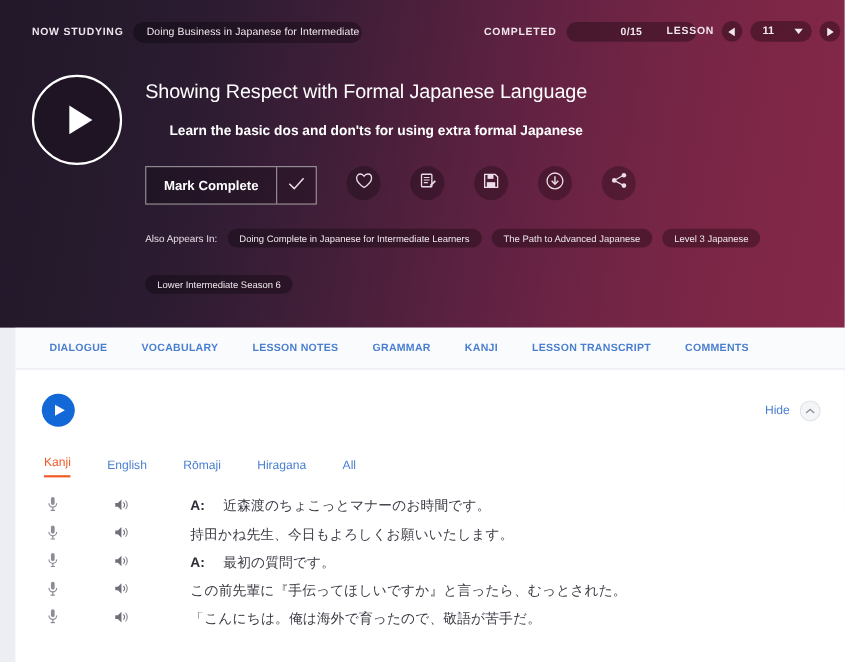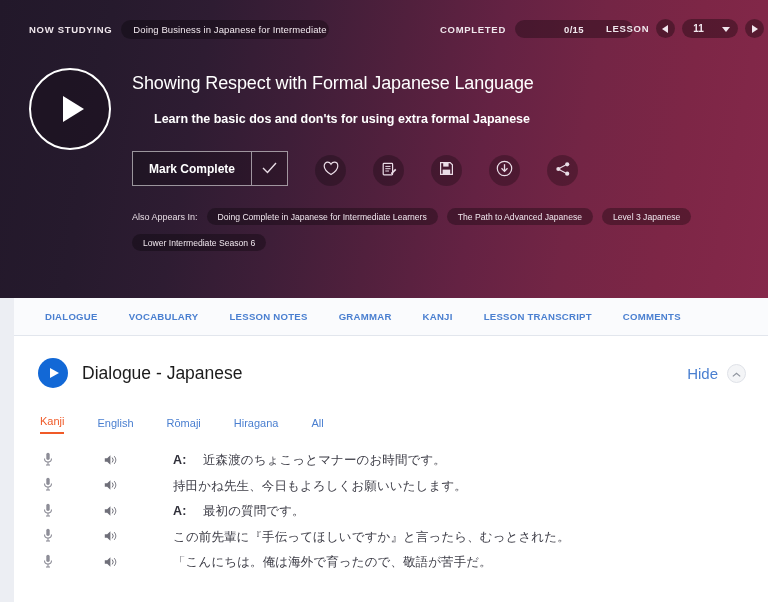--- a/index.html
+++ b/index.html
@@ -171,21 +171,21 @@
     white-space: nowrap;
     margin-left: 22px;
   }
 
   
   .action-row {
     position: absolute;
     left: 132px;
     top: 151px;
     display: flex;
-    align-items: flex-end;
+    align-items: flex-start;
   }
 
   .mark-complete {
     display: flex;
     align-items: stretch;
     border: 1px solid rgba(255,255,255,0.55);
     height: 35px;
     background: rgba(0,0,0,0.22);
     cursor: pointer;
   }
@@ -219,21 +219,21 @@
 
   
   .appears {
     position: absolute;
     left: 132px;
     top: 208px;
     width: 600px;
     display: flex;
     flex-wrap: wrap;
     align-items: center;
-    gap: 9px 9px;
+    gap: 25px 9px;
   }
   .appears-label {
     font-size: 9px;
     color: #e8dde5;
     white-space: nowrap;
   }
   .tag-pill {
     background: rgba(0,0,0,0.30);
     border-radius: 9px;
     height: 17px;
@@ -310,21 +310,21 @@
     font-weight: normal;
     white-space: nowrap;
   }
   .card-head-right {
     margin-left: auto;
     display: flex;
     align-items: center;
     gap: 9px;
   }
   .hide-link {
-    font-size: 15px;
+    font-size: 11px;
     color: #4a7fd0;
     cursor: pointer;
   }
   .collapse-btn {
     width: 19px; height: 19px;
     border-radius: 50%;
     background: #f4f5f7;
     border: 1px solid #dfe2e8;
     display: flex;
     align-items: center;
@@ -521,21 +521,20 @@
     <span class="nav-tab">LESSON TRANSCRIPT</span>
     <span class="nav-tab">COMMENTS</span>
   </div>
 
   <div class="card">
 
     <div class="card-head">
       <span class="card-play">
         <span class="card-play-tri"></span>
       </span>
-      <span class="card-title">Dialogue - Japanese</span>
 
       <span class="card-head-right">
         <span class="hide-link">Hide</span>
         <span class="collapse-btn">
           <span>
             <svg width="9" height="6" viewBox="0 0 9 6">
                 <polyline points="0.8,4.4 4.5,1.2 8.2,4.4" fill="none" stroke="#8e939d" stroke-width="1.2"></polyline>
               </svg>
           </span>
         </span>

